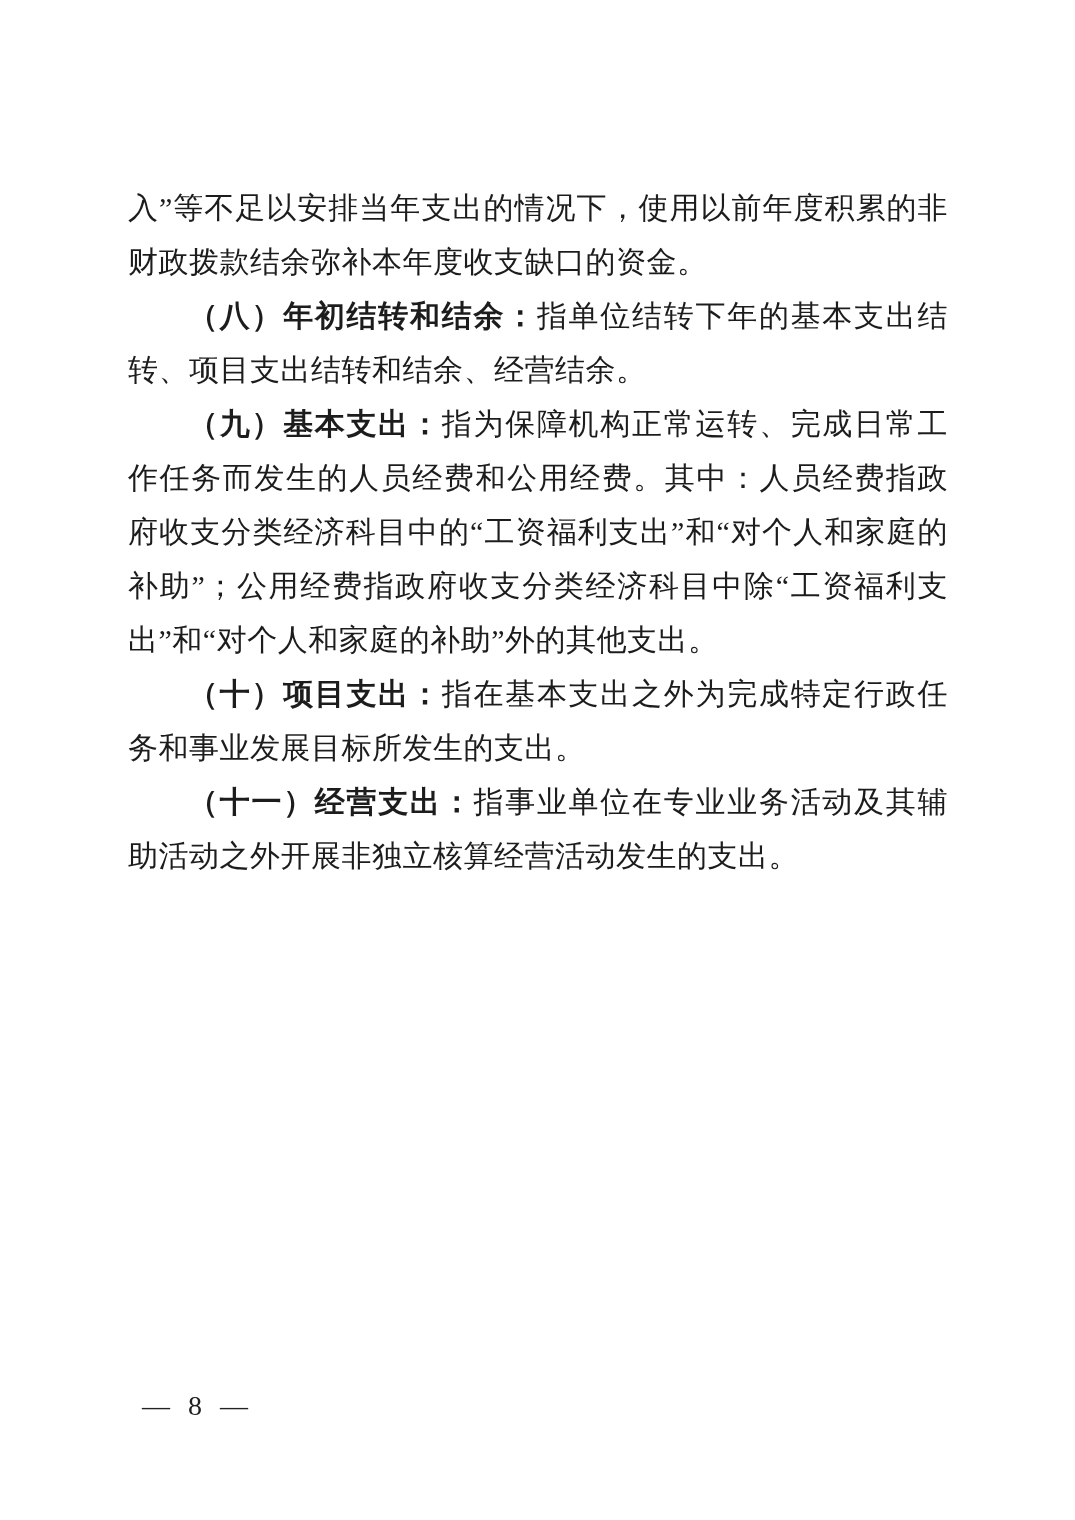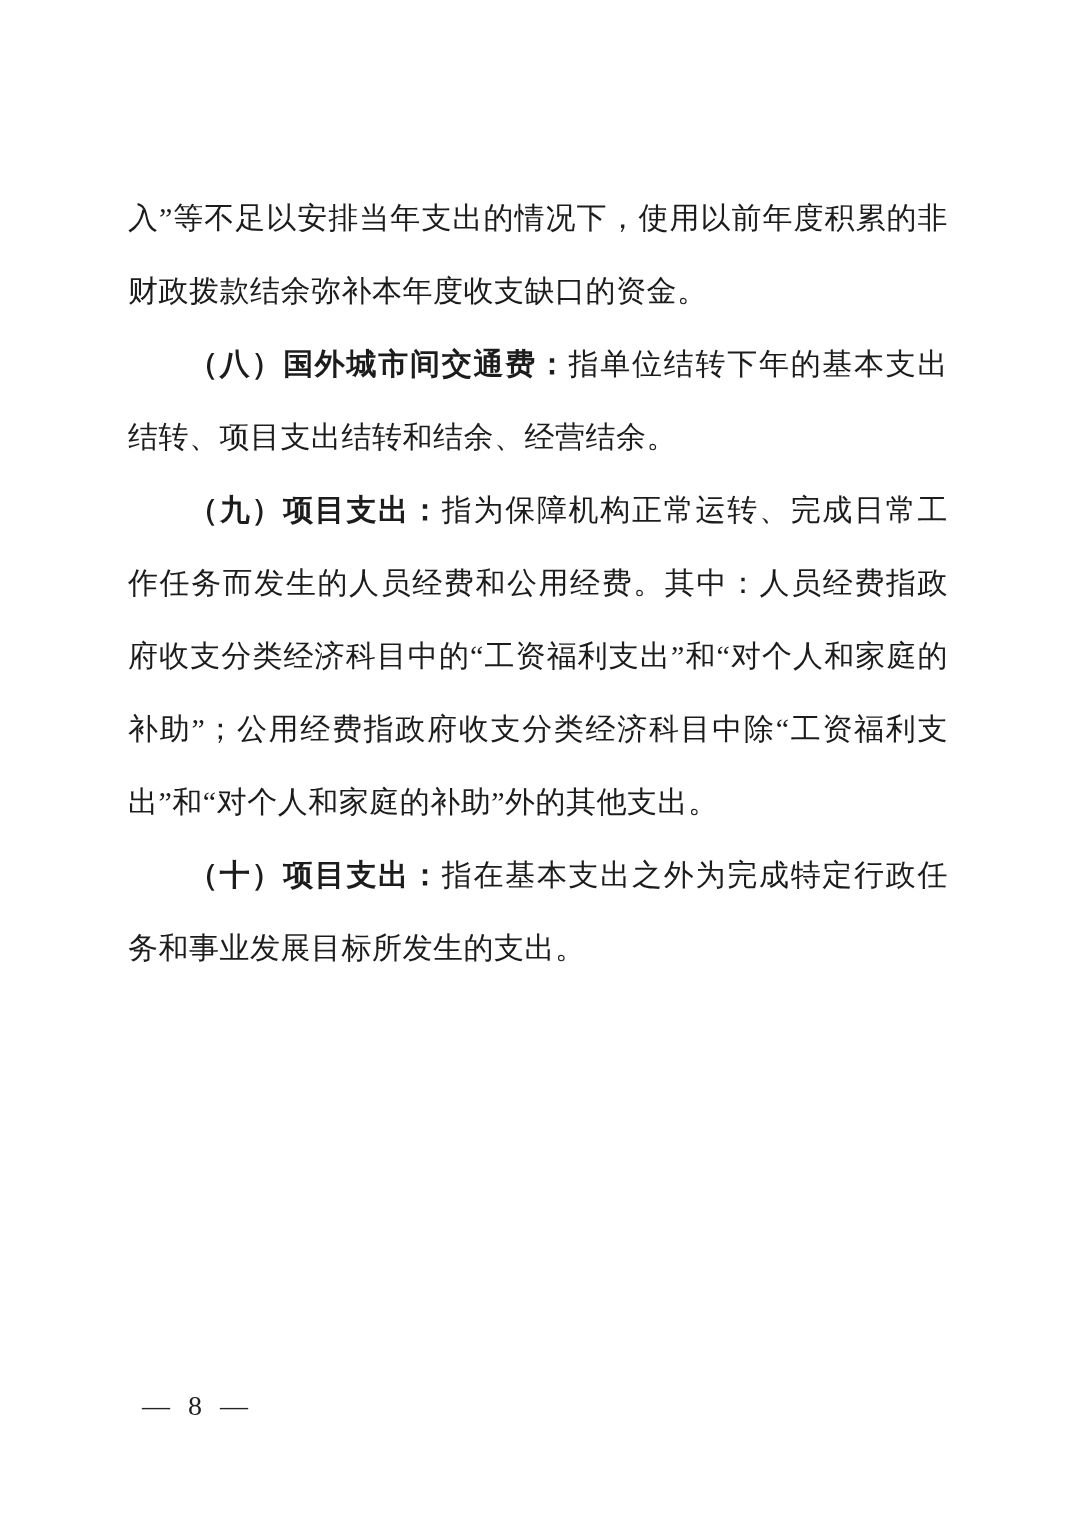--- a/index.html
+++ b/index.html
@@ -23,21 +23,21 @@
   .content {
     position: absolute;
     left: 128px;
     top: 181px;
     width: 820px;
   }
   .content p {
     margin: 0;
     padding: 0;
     font-size: 30px;
-    line-height: 73px;
+    line-height: 54px;
     text-align: justify;
     text-justify: inter-character;
     letter-spacing: 0.5px;
     color: #1c1c1c;
   }
   .content p.indent {
     text-indent: 2em;
   }
   .content p .lead {
     font-weight: bold;
@@ -66,30 +66,33 @@
 
   <div class="content">
 
     <p>
       <span class="body">入”等不足以安排当年支出的情况下，使用以前年度积累的非财政拨款结余弥补本年度收支缺口的资金。</span>
     </p>
 
 
 
     <p class="indent">
-      <span class="lead">（八）国外城市间交通费：</span><span class="body">指单位结转下年的基本支出结转、项目支出结转和结余、经营结余。</span>
+      <span class="lead">（八）年初结转和结余：</span><span class="body">指单位结转下年的基本支出结转、项目支出结转和结余、经营结余。</span>
     </p>
 
     <p class="indent">
-      <span class="lead">（九）项目支出：</span><span class="body">指为保障机构正常运转、完成日常工作任务而发生的人员经费和公用经费。其中：人员经费指政府收支分类经济科目中的“工资福利支出”和“对个人和家庭的补助”；公用经费指政府收支分类经济科目中除“工资福利支出”和“对个人和家庭的补助”外的其他支出。</span>
+      <span class="lead">（九）基本支出：</span><span class="body">指为保障机构正常运转、完成日常工作任务而发生的人员经费和公用经费。其中：人员经费指政府收支分类经济科目中的“工资福利支出”和“对个人和家庭的补助”；公用经费指政府收支分类经济科目中除“工资福利支出”和“对个人和家庭的补助”外的其他支出。</span>
     </p>
 
     <p class="indent">
       <span class="lead">（十）项目支出：</span><span class="body">指在基本支出之外为完成特定行政任务和事业发展目标所发生的支出。</span>
     </p>
 
+    <p class="indent">
+      <span class="lead">（十一）经营支出：</span><span class="body">指事业单位在专业业务活动及其辅助活动之外开展非独立核算经营活动发生的支出。</span>
+    </p>
 
 
   </div>
 
   <div class="footer"><span class="dash">—</span><span class="num">8</span><span class="dash">—</span></div>
 
 </div>
 
 </body></html>

